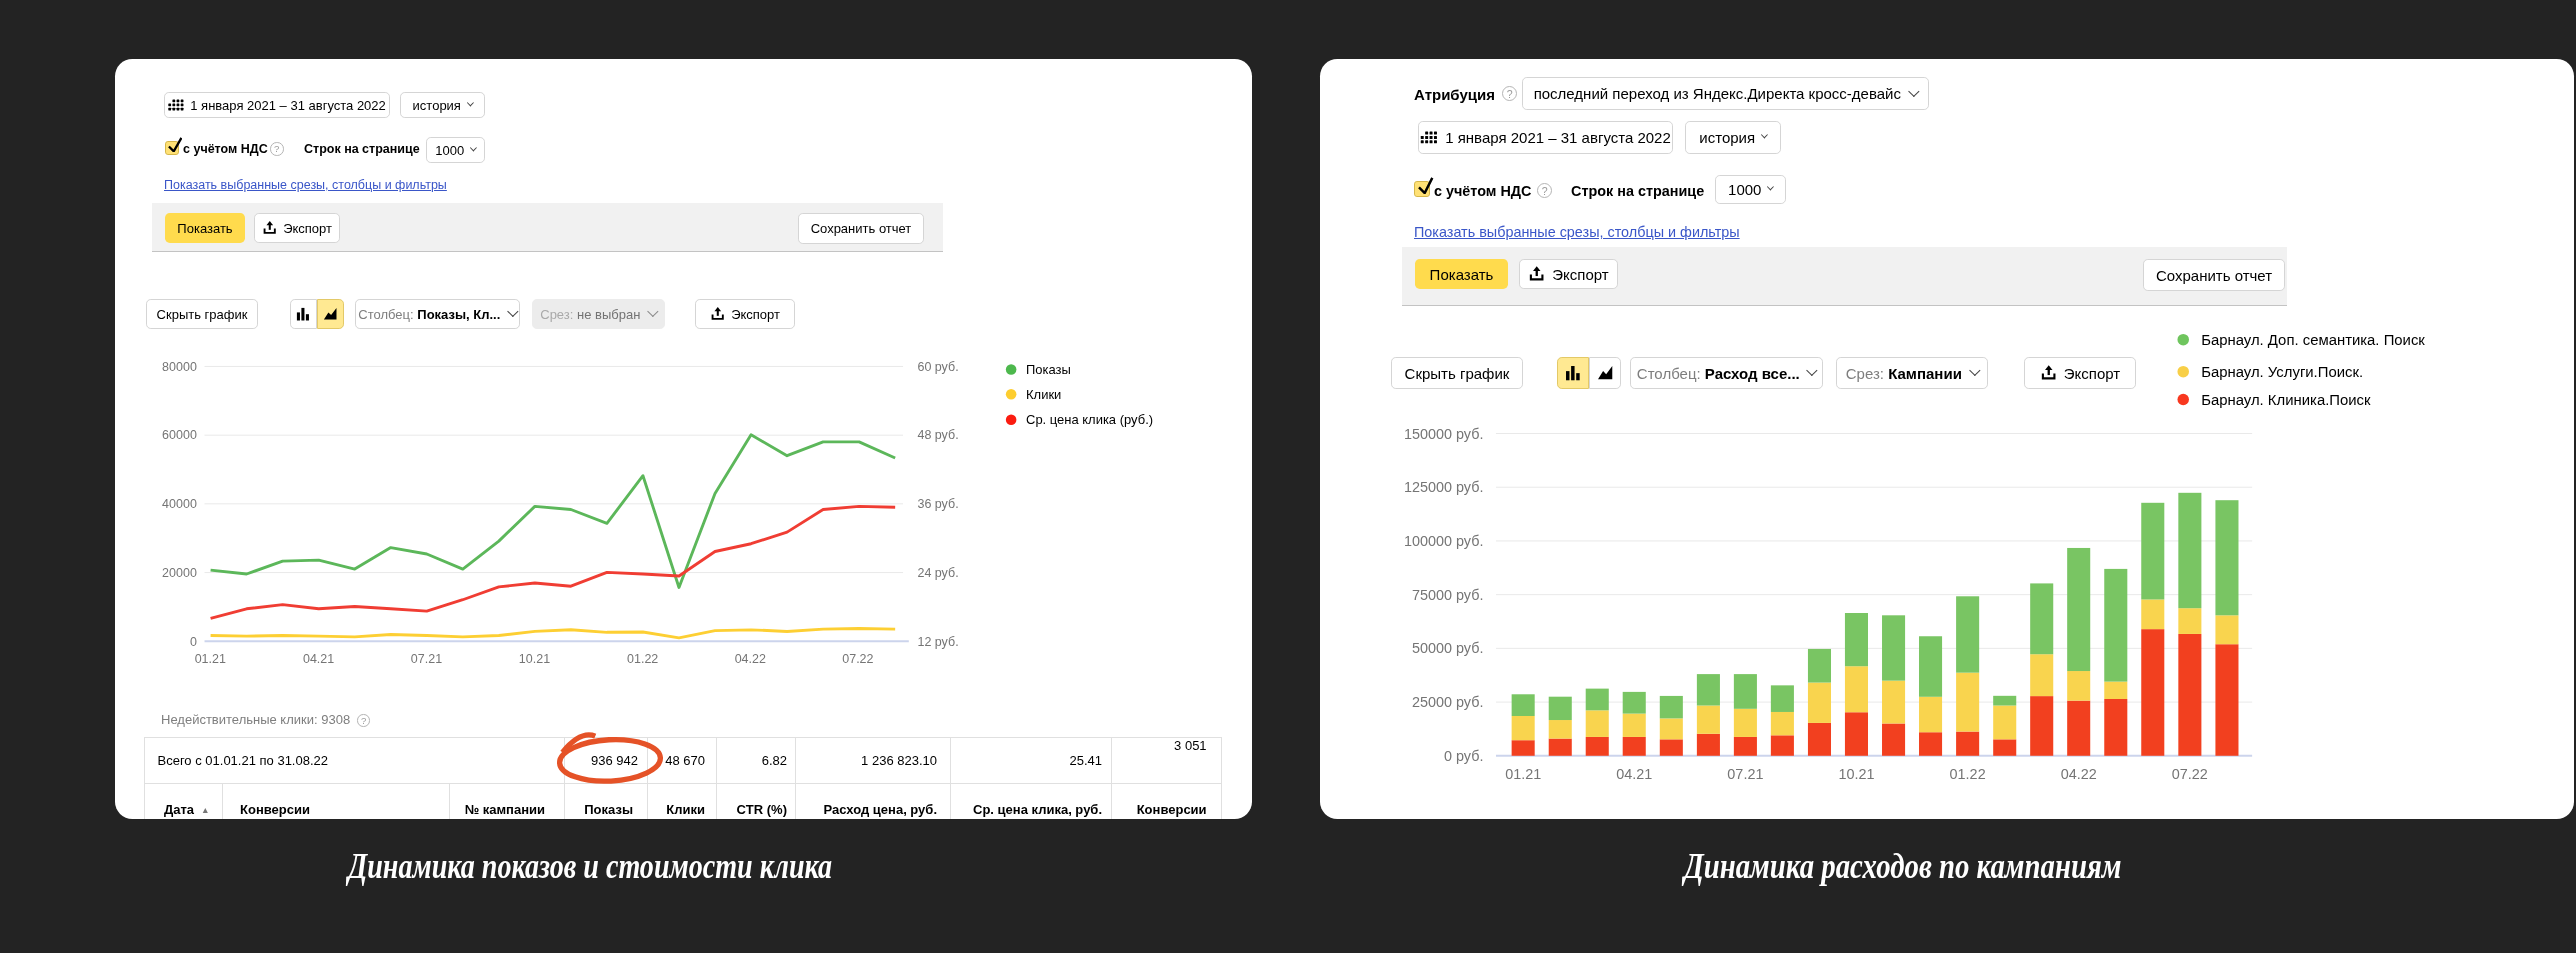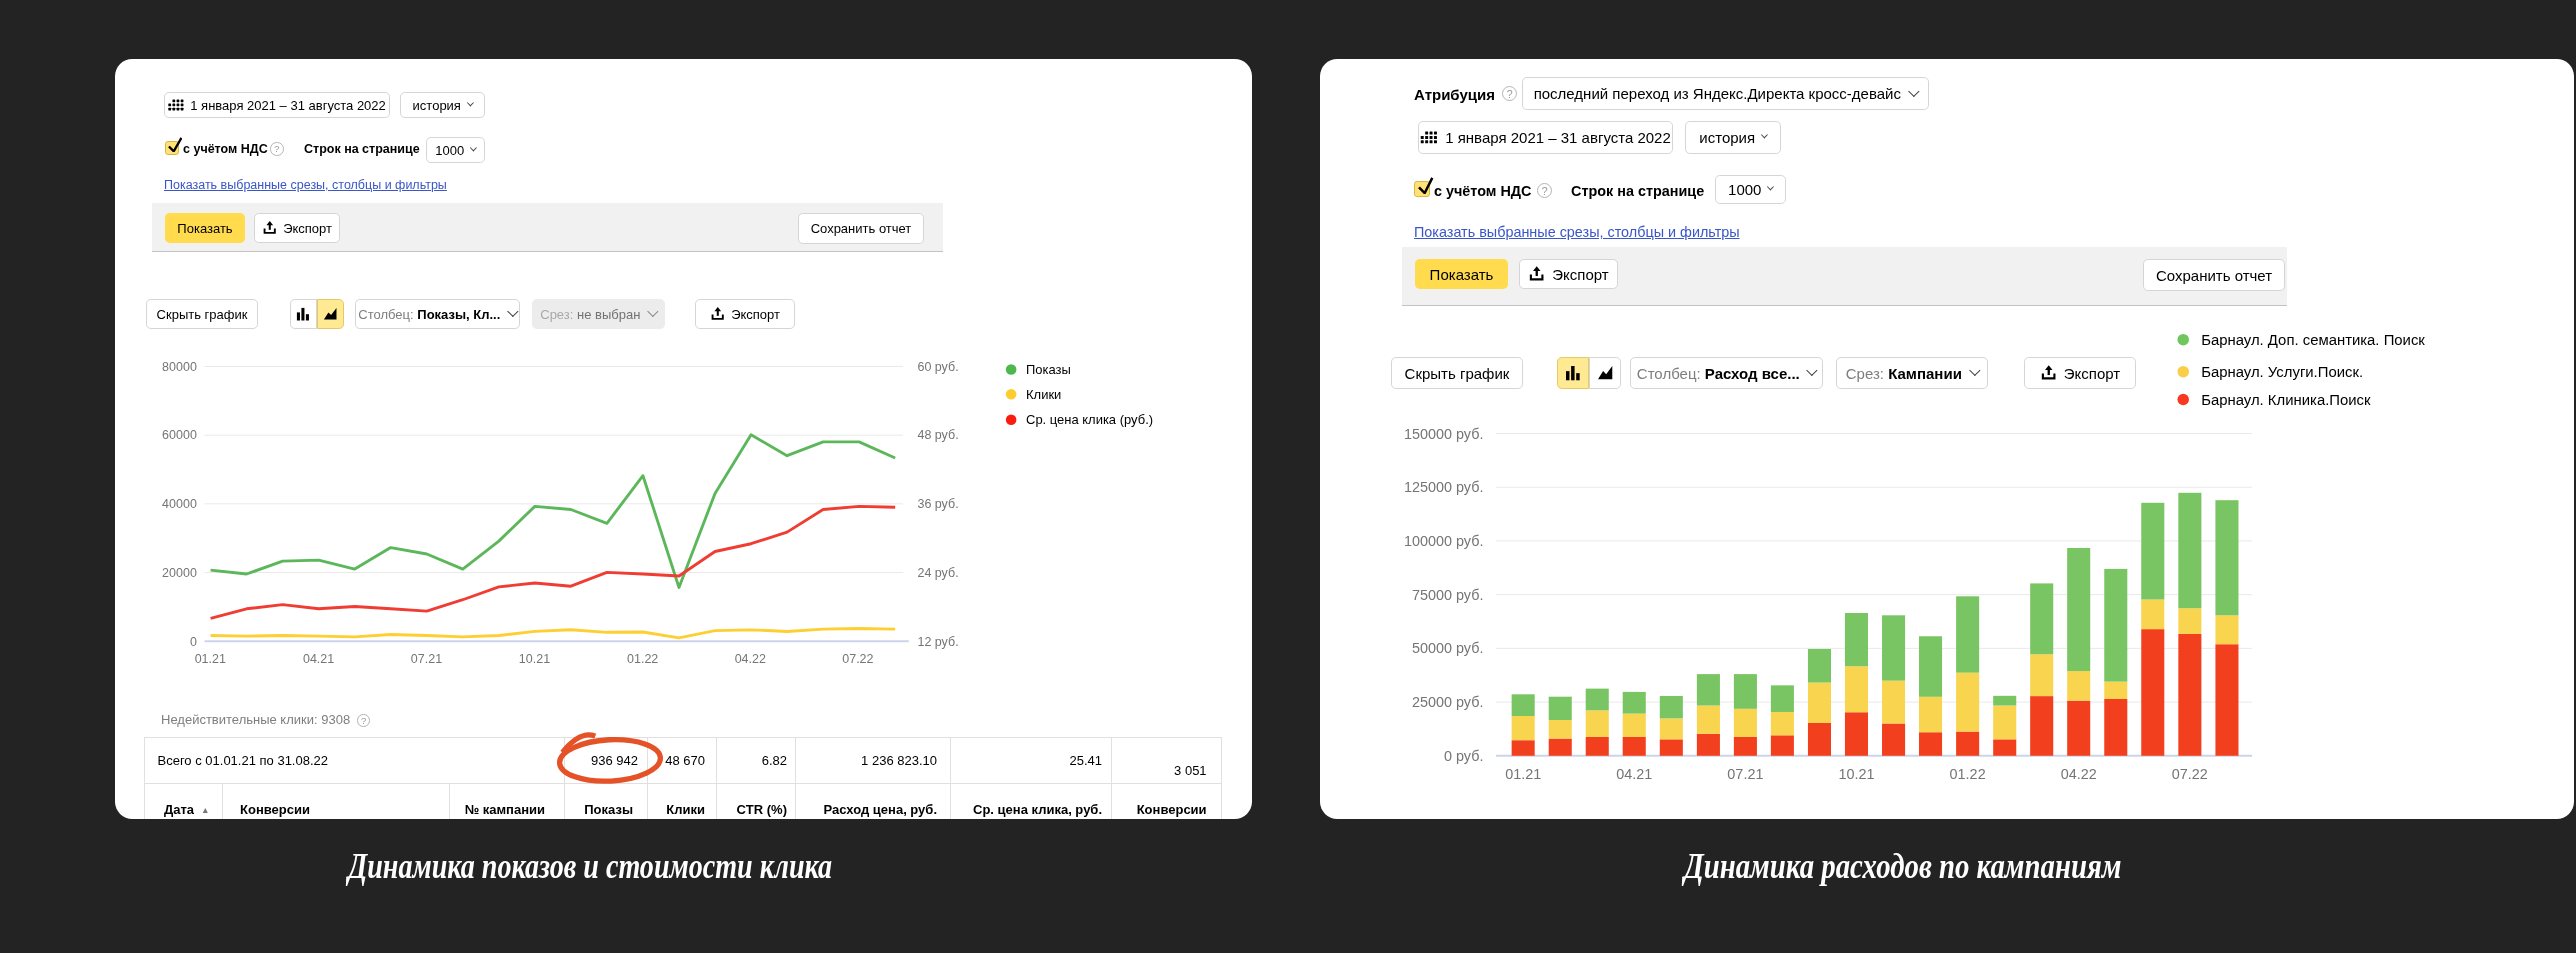--- a/index.html
+++ b/index.html
@@ -113,21 +113,21 @@
       <span class="abs" style="right:583px; top:15.4px;">936 942</span>
       <span class="abs" style="left:502px; top:0; height:46px; border-left:1px solid #e0e0e0;"></span>
       <span class="abs" style="right:516px; top:15.4px;">48 670</span>
       <span class="abs" style="left:571px; top:0; height:46px; border-left:1px solid #e0e0e0;"></span>
       <span class="abs" style="right:434px; top:15.4px;text-align:center;">6.82</span>
       <span class="abs" style="left:650px; top:0; height:46px; border-left:1px solid #e0e0e0;"></span>
       <span class="abs" style="right:284px; top:15.4px;">1 236 823.10</span>
       <span class="abs" style="left:805px; top:0; height:46px; border-left:1px solid #e0e0e0;"></span>
       <span class="abs" style="right:119px; top:15.4px;">25.41</span>
       <span class="abs" style="left:966px; top:0; height:46px; border-left:1px solid #e0e0e0;"></span>
-      <span class="abs" style="right:14.4px; top:25px;">3 051</span>
+      <span class="abs" style="right:14.4px; top:0;">3 051</span>
     </div>
     <div style="position:absolute; left:0; top:46px; width:100%; height:48px; font-weight:bold;">
       <span class="abs" style="left:19px; top:18px;text-align:right;">Дата</span>
       <span class="abs" style="left:56px; top:21px; font-size:8.7px; color:#777;">▲</span>
       <span class="abs" style="left:77px; top:0; height:48px; border-left:1px solid #e0e0e0;"></span>
       <span class="abs" style="left:95px; top:18px;">Конверсии</span>
       <span class="abs" style="left:304px; top:0; height:48px; border-left:1px solid #e0e0e0;"></span>
       <span class="abs" style="right:676px; top:18px;">№ кампании</span>
       <span class="abs" style="left:419px; top:0; height:48px; border-left:1px solid #e0e0e0;"></span>
       <span class="abs" style="right:588px; top:18px;">Показы</span>

